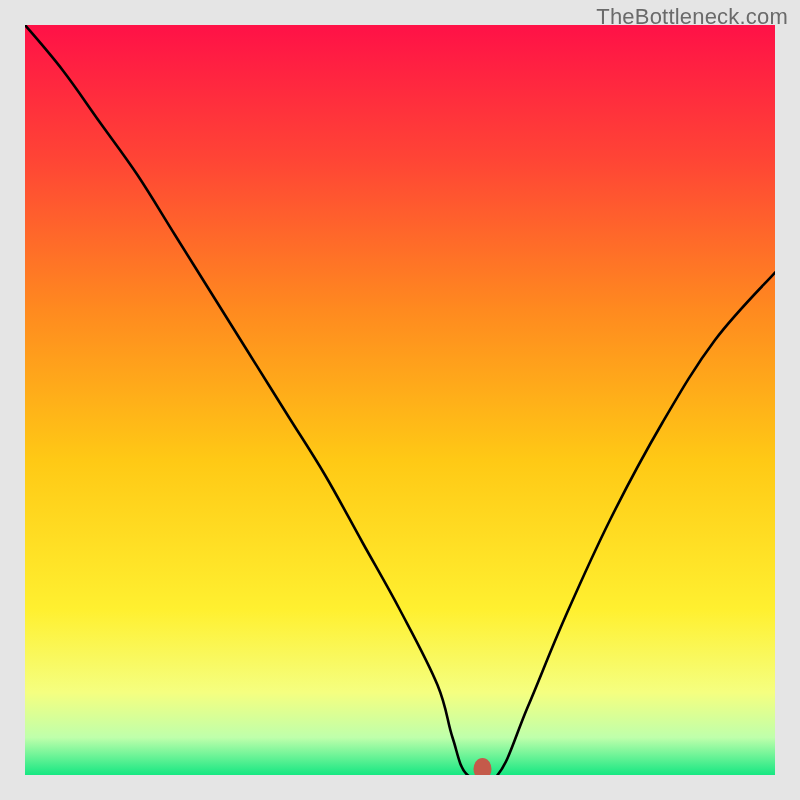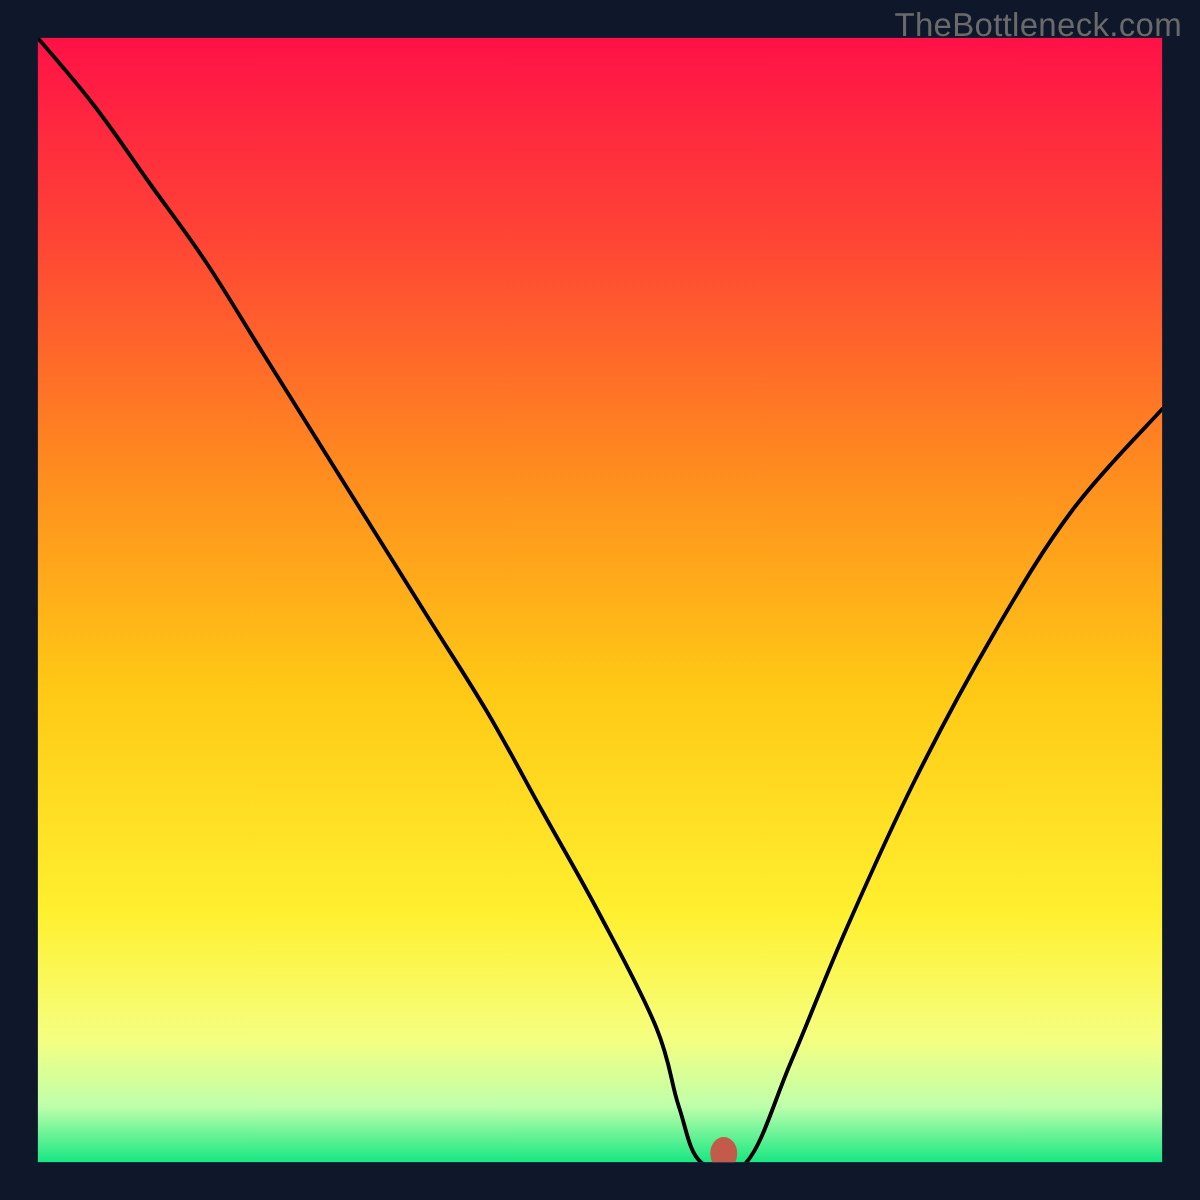--- a/index.html
+++ b/index.html
@@ -8,21 +8,21 @@
     width: 800px;
     height: 800px;
     background: #000;
     font-family: Arial, Helvetica, sans-serif;
     overflow: hidden;
   }
   .frame {
     position: relative;
     width: 800px;
     height: 800px;
-    background: #0f172a;
+    background: #e5e5e5;
   }
   .watermark {
     position: absolute;
     top: 4px;
     right: 12px;
     color: #6a6a6a;
     font-size: 22px;
     font-weight: 500;
     letter-spacing: 0.2px;
     z-index: 50;

